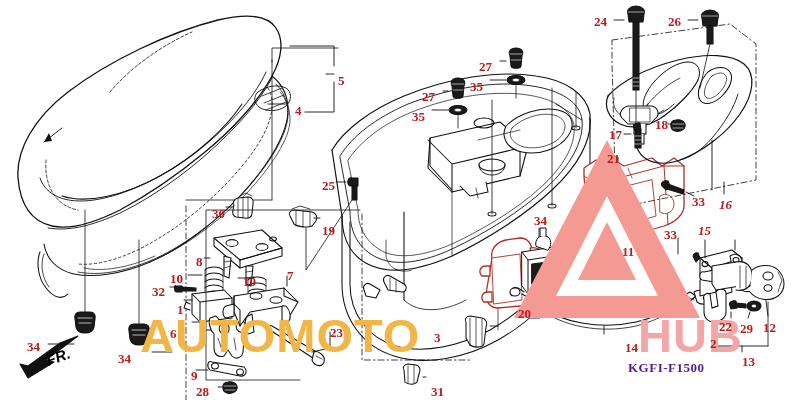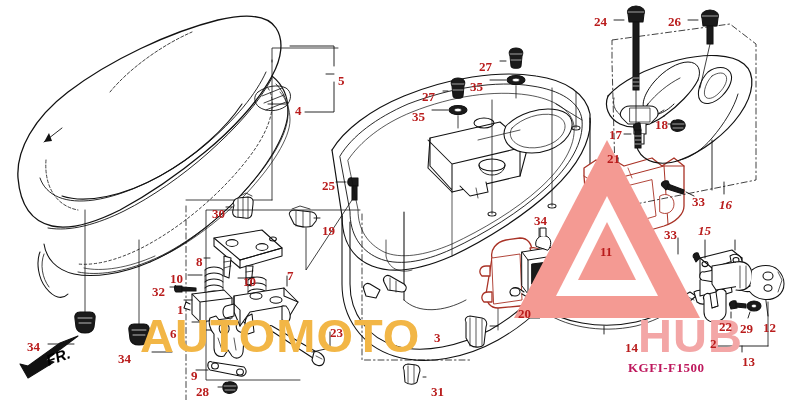--- a/index.html
+++ b/index.html
@@ -7,21 +7,21 @@
     position:relative;width:800px;height:400px;background:#ffffff;overflow:hidden;
     font-family:"Liberation Serif", serif;
   }
   #art{position:absolute;left:0;top:0;width:800px;height:400px;}
   .callout{
     position:absolute;font-family:"Liberation Serif", serif;font-weight:bold;
     font-size:13px;color:#b91c1c;white-space:nowrap;line-height:1;
   }
   .partno{
     position:absolute;font-family:"Liberation Serif", serif;font-weight:bold;
-    font-size:13px;letter-spacing:.5px;color:#be185d;
+    font-size:13px;letter-spacing:.5px;color:#4c1d95;
   }
   .fr-label{
     position:absolute;font-family:"Liberation Sans", sans-serif;font-weight:bold;
     font-style:italic;font-size:15px;color:#000;
   }
   #watermark{position:absolute;left:0;top:0;width:800px;height:400px;pointer-events:none;}
   .wm-text{
     font-family:"Liberation Sans", sans-serif;font-weight:bold;font-size:47px;
     letter-spacing:1px;
   }
@@ -521,21 +521,21 @@
       <div class="callout" style="left: 27px; top: 340px;">34</div>
       <div class="callout" style="left: 118px; top: 352px;">34</div>
       <div class="callout" style="left: 422px; top: 90px;">27</div>
       <div class="callout" style="left: 412px; top: 110px;">35</div>
       <div class="callout" style="left: 479px; top: 60px;">27</div>
       <div class="callout" style="left: 470px; top: 80px;">35</div>
       <div class="callout" style="left: 534px; top: 214px;">34</div>
       <div class="callout" style="left: 434px; top: 331px;">3</div>
       <div class="callout" style="left: 518px; top: 307px;">20</div>
       <div class="callout" style="left: 625px; top: 341px;">14</div>
-      <div class="callout" style="left: 600px; top: 245px; font-family: Liberation Serif, serif;">11</div>
+      <div class="callout" style="left: 622px; top: 245px; font-family: Liberation Serif, serif;">11</div>
       <div class="callout" style="left: 607px; top: 152px;">21</div>
       <div class="callout" style="left: 692px; top: 195px;">33</div>
       <div class="callout" style="left: 664px; top: 228px;">33</div>
       <div class="callout" style="left: 698px; top: 224px; font-style: italic;">15</div>
       <div class="callout" style="left: 719px; top: 198px; font-style: italic;">16</div>
       <div class="callout" style="left: 594px; top: 15px;">24</div>
       <div class="callout" style="left: 668px; top: 15px;">26</div>
       <div class="callout" style="left: 609px; top: 128px;">17</div>
       <div class="callout" style="left: 655px; top: 118px;">18</div>
       <div class="callout" style="left: 719px; top: 320px;">22</div>

